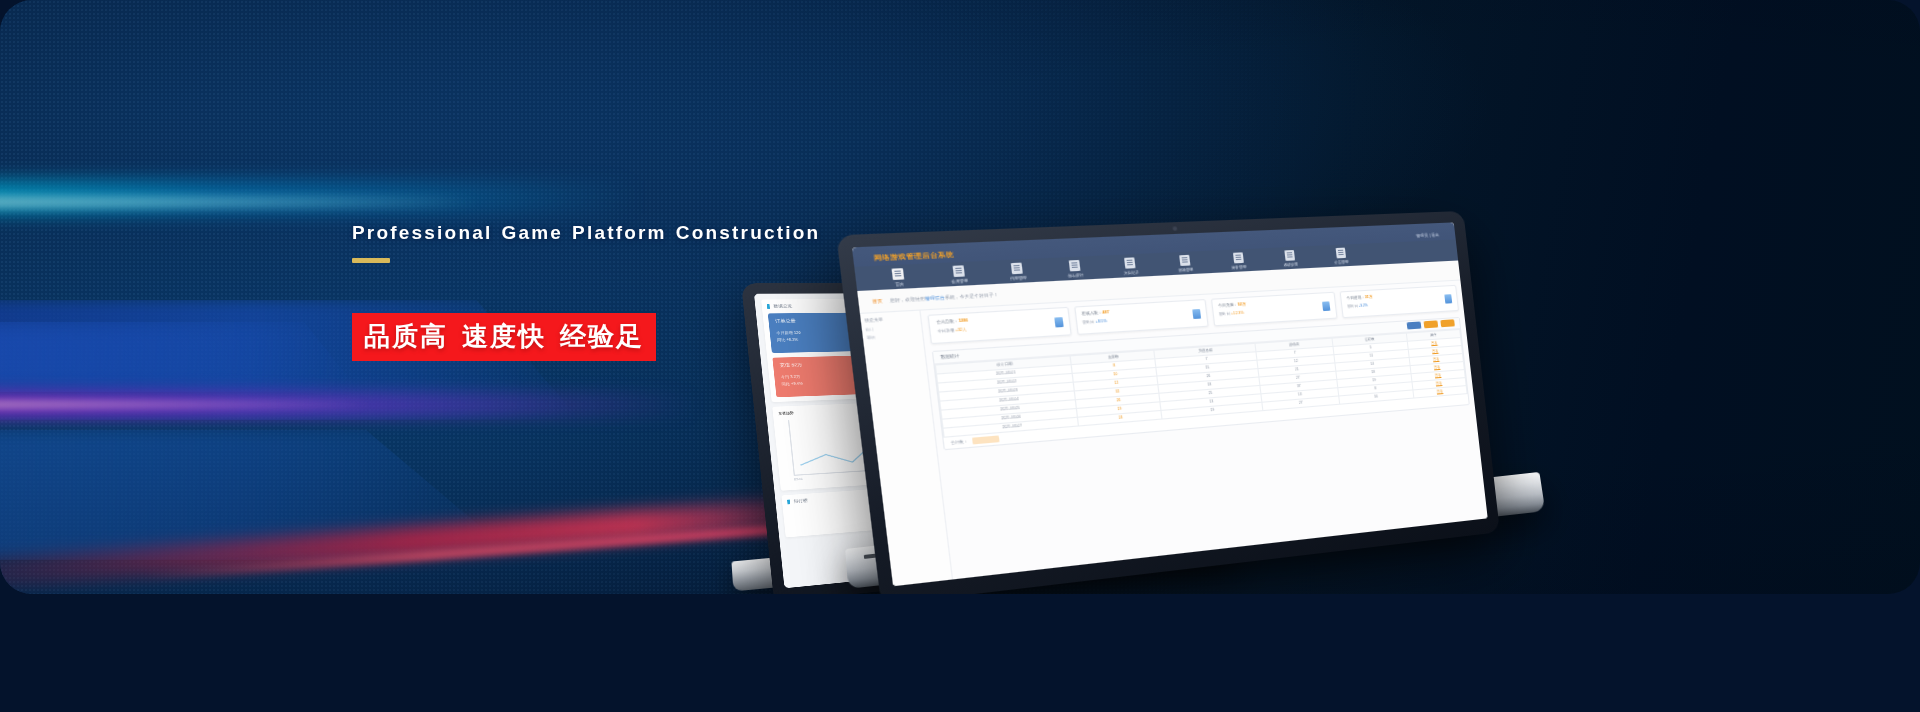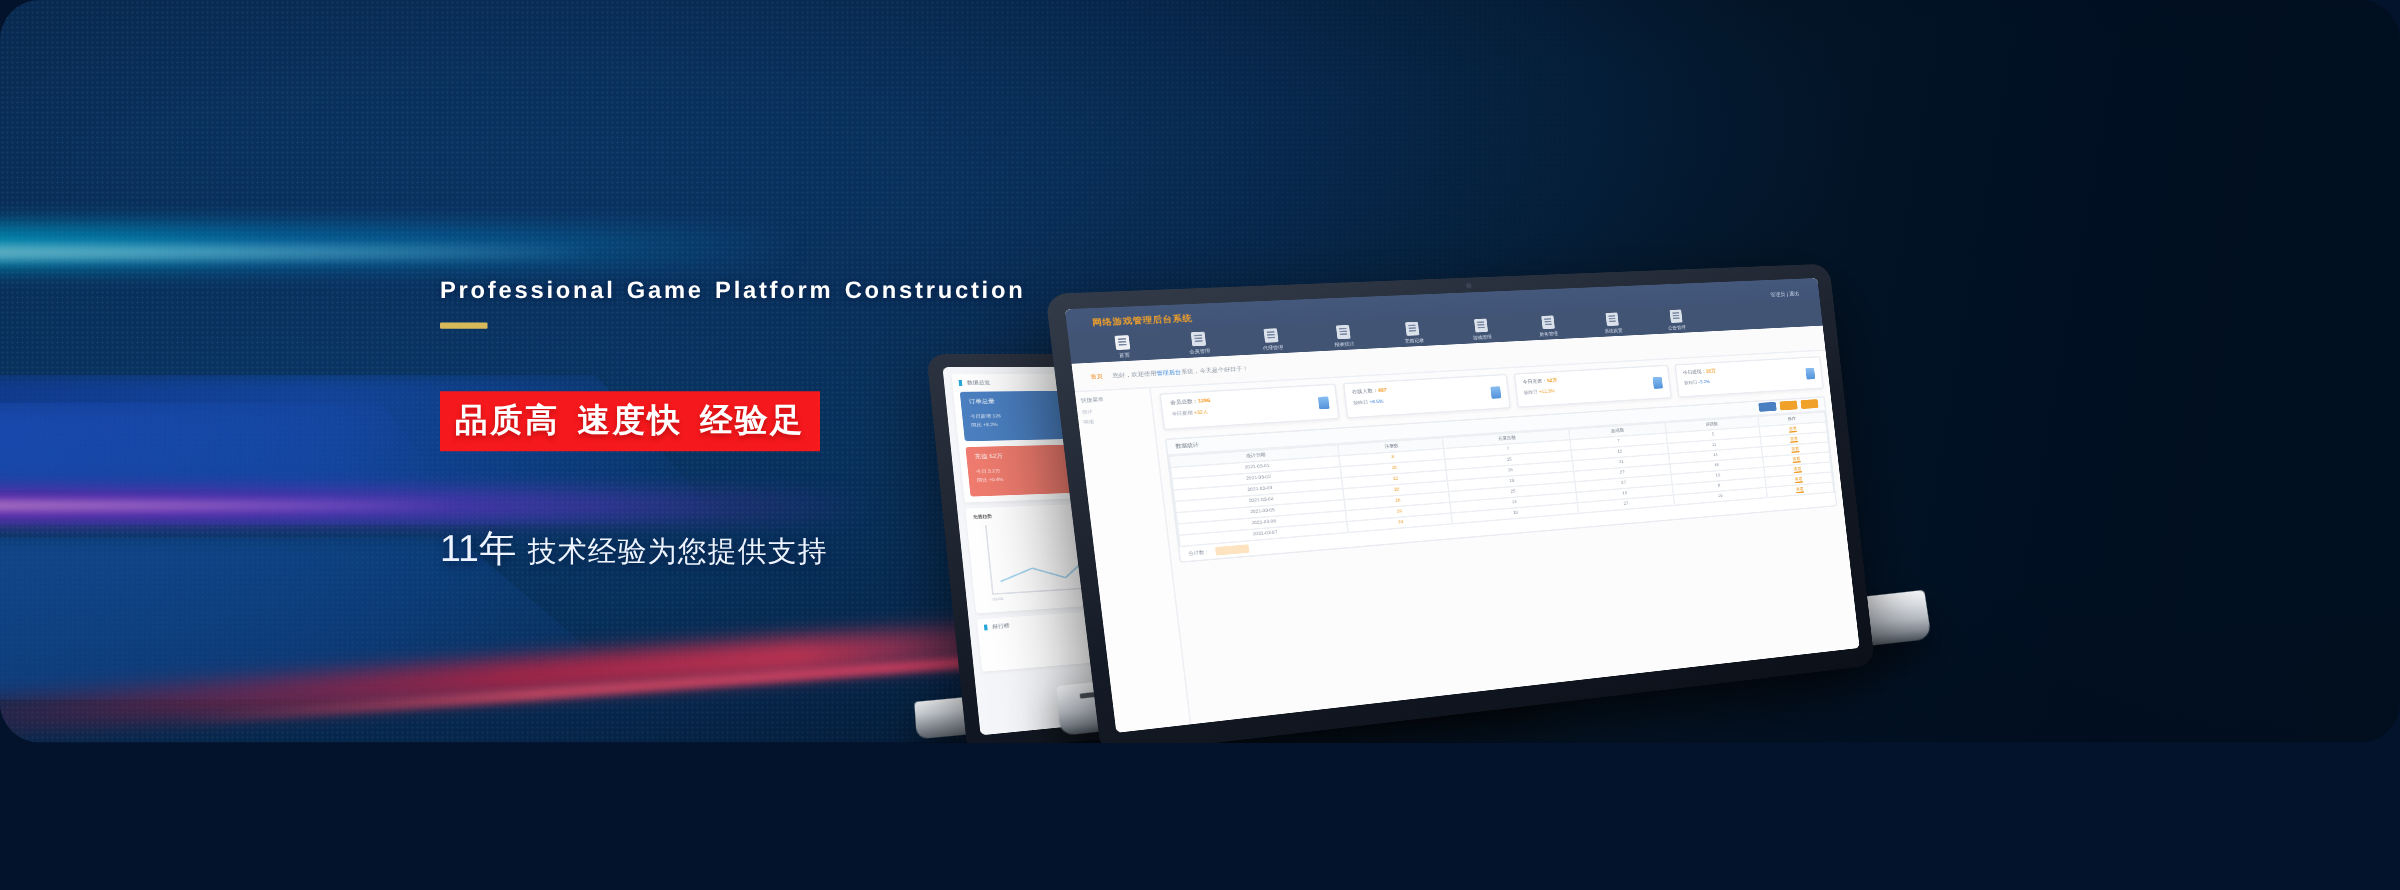--- a/index.html
+++ b/index.html
@@ -357,23 +357,20 @@
   <div class="vig"></div>
 
   <div class="copy">
     <div class="eyebrow">
       <span class="w">Professional</span><span class="w">Game</span><span class="w">Platform</span><span class="w">Construction</span>
     </div>
     <div class="rule"></div>
     <div class="tagline">
       <span>品质高</span><span class="gap"></span><span>速度快</span><span class="gap"></span><span>经验足</span>
     </div>
-    <div class="footline">
-      <span class="yr">11年</span><span class="rest">技术经验为您提供支持</span>
-    </div>
   </div>
 
   <div class="laptops">
 
     <div class="lt-back">
       <div class="base"></div>
       <div class="lid">
         <div class="screen">
           <div class="ui2">
             <div class="col-main">

